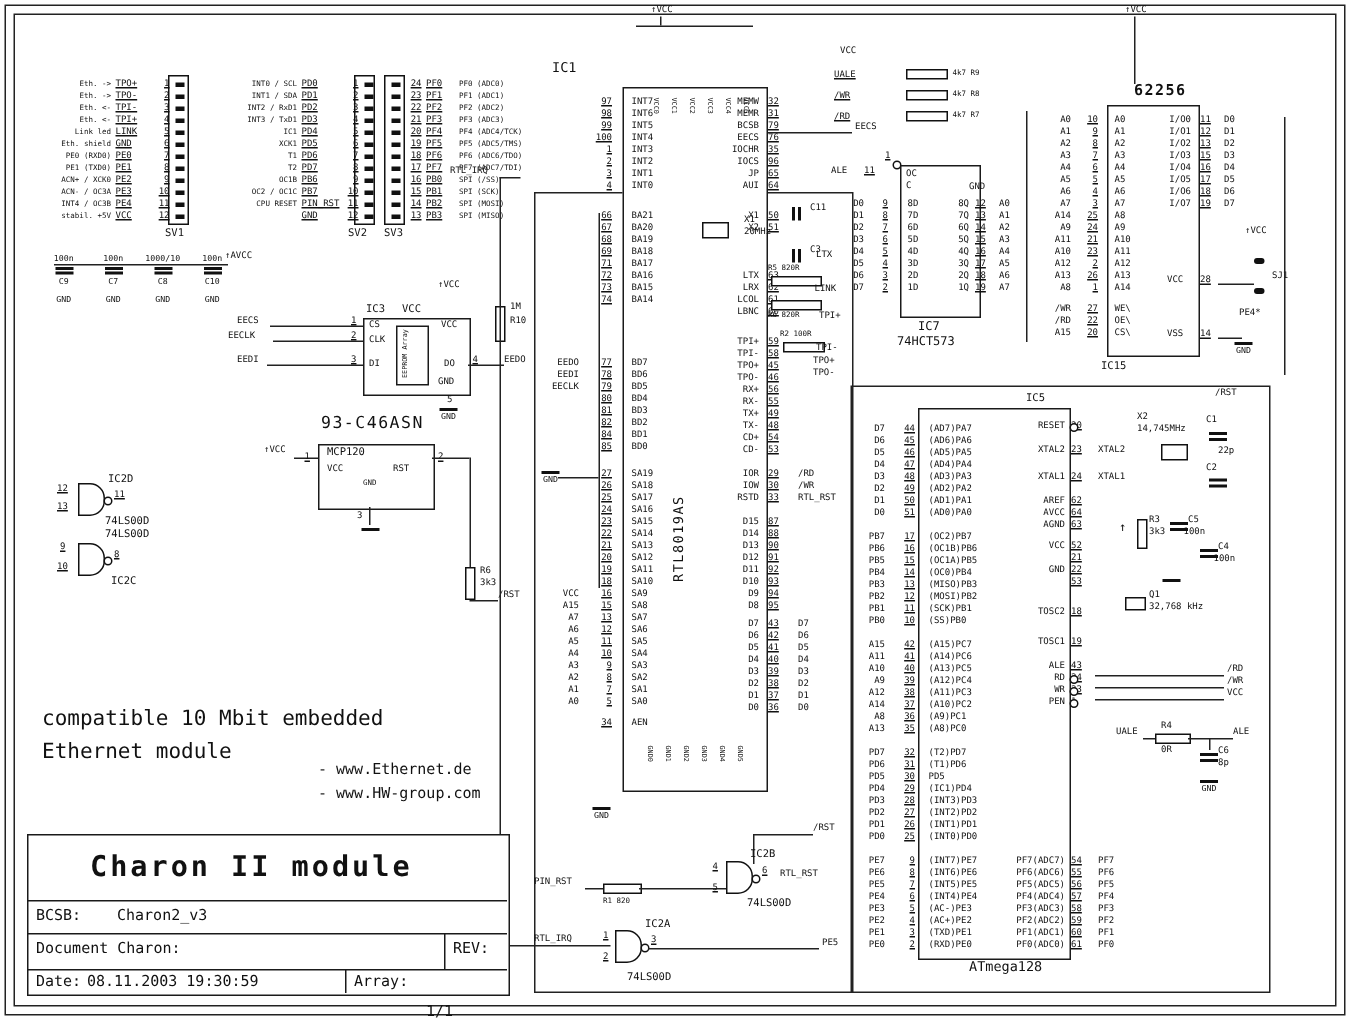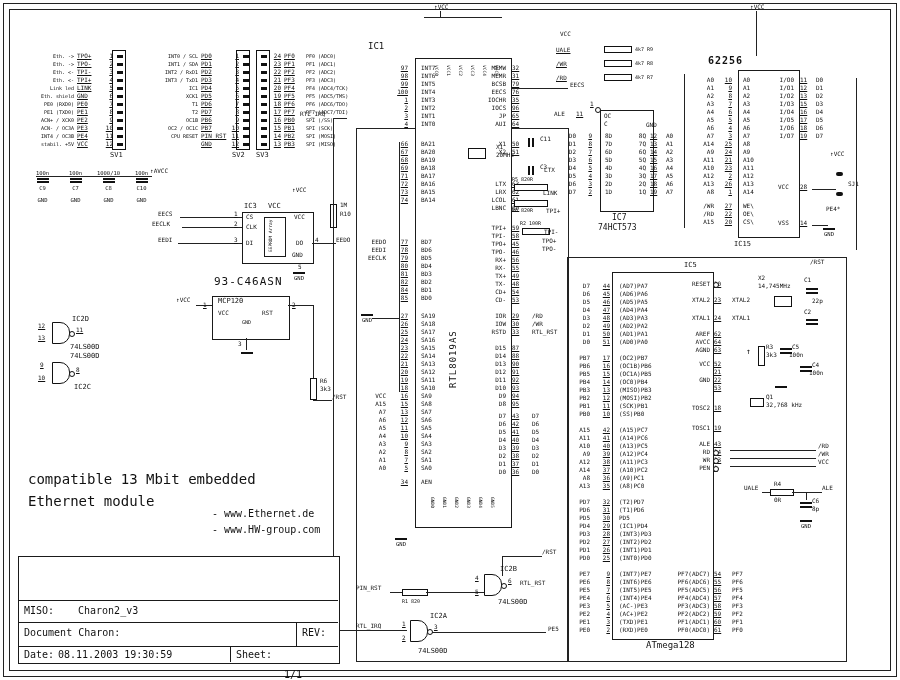--- a/index.html
+++ b/index.html
@@ -433,21 +433,21 @@
       <div class="r"><span class="c m">4Q</span><span class="c p">16</span><span class="c n">A4</span></div>
       <div class="r"><span class="c m">3Q</span><span class="c p">17</span><span class="c n">A5</span></div>
       <div class="r"><span class="c m">2Q</span><span class="c p">18</span><span class="c n">A6</span></div>
       <div class="r"><span class="c m">1Q</span><span class="c p">19</span><span class="c n">A7</span></div>
     </div>
   <div class="t t8" style="left:612px;top:214px">IC7</div>
   <div class="t t8" style="left:598px;top:224px">74HCT573</div>
 
   <div class="vcc" style="left:750px;top:3px">↑<span>VCC</span></div>
   <div class="wv" style="left:756px;top:11px;height:45px"></div>
-  <div class="t t10 b" style="left:708px;top:55px;letter-spacing:1px">62256</div>
+  <div class="t t10 b" style="left:756px;top:55px;letter-spacing:1px">62256</div>
   <div class="box" style="left:738px;top:70px;width:60px;height:166px"></div>
   <div class="host srl" style="left:686px;top:76px">
 
   <div class="r"><span class="c n">A0</span><span class="c p">10</span><span class="c m">A0</span></div>
       <div class="r"><span class="c n">A1</span><span class="c p">9</span><span class="c m">A1</span></div>
       <div class="r"><span class="c n">A2</span><span class="c p">8</span><span class="c m">A2</span></div>
       <div class="r"><span class="c n">A3</span><span class="c p">7</span><span class="c m">A3</span></div>
       <div class="r"><span class="c n">A4</span><span class="c p">6</span><span class="c m">A4</span></div>
       <div class="r"><span class="c n">A5</span><span class="c p">5</span><span class="c m">A5</span></div>
       <div class="r"><span class="c n">A6</span><span class="c p">4</span><span class="c m">A6</span></div>
@@ -685,31 +685,32 @@
   <div class="t" style="left:356px;top:623px">RTL_IRQ</div>
   <div class="nand" style="left:410px;top:620px"></div>
   <div class="t t7" style="left:430px;top:613px">IC2A</div>
   <div class="t pu" style="left:402px;top:621px">1</div>
   <div class="t pu" style="left:402px;top:635px">2</div>
   <div class="t pu" style="left:434px;top:624px">3</div>
   <div class="wh" style="left:432px;top:632px;width:114px"></div>
   <div class="t" style="left:548px;top:626px">PE5</div>
   <div class="t t7" style="left:418px;top:648px">74LS00D</div>
 
-  <div class="t" style="left:28px;top:446px;font-size:14px;line-height:22px"><br><span>compatible 13 Mbit embedded</span><br><span>Ethernet module</span></div>
+  <div class="t" style="left:28px;top:446px;font-size:14px;line-height:22px"><br><span>compatible 10 Mbit embedded</span><br><span>Ethernet module</span></div>
   <div class="t t10" style="left:212px;top:508px">- www.Ethernet.de</div>
   <div class="t t10" style="left:212px;top:524px">- www.HW-group.com</div>
 
   <div class="box" style="left:18px;top:556px;width:320px;height:106px"></div>
   <div class="tbline" style="left:18px;top:600px;width:320px;height:1.3px"></div>
   <div class="tbline" style="left:18px;top:622px;width:320px;height:1.3px"></div>
   <div class="tbline" style="left:18px;top:646px;width:320px;height:1.3px"></div>
   <div class="tbline" style="left:296px;top:622px;width:1.3px;height:24px"></div>
   <div class="tbline" style="left:230px;top:646px;width:1.3px;height:16px"></div>
-  <div class="t t10" style="left:24px;top:605px">MISO:</div>
+  <div class="t b" style="left:60px;top:568px;font-size:19px;letter-spacing:2px">Charon II module</div>
+  <div class="t t10" style="left:24px;top:605px">BCSB:</div>
   <div class="t t10" style="left:78px;top:605px">Charon2_v3</div>
   <div class="t t10" style="left:24px;top:627px">Document Charon:</div>
   <div class="t t10" style="left:302px;top:627px">REV:</div>
   <div class="t t10" style="left:24px;top:649px">Date:</div>
   <div class="t t10" style="left:58px;top:649px">08.11.2003 19:30:59</div>
-  <div class="t t10" style="left:236px;top:649px">Sheet:</div>
+  <div class="t t10" style="left:236px;top:649px">Array:</div>
   <div class="t t10" style="left:284px;top:669px">1/1</div>
 </div>
 
 </body></html>

